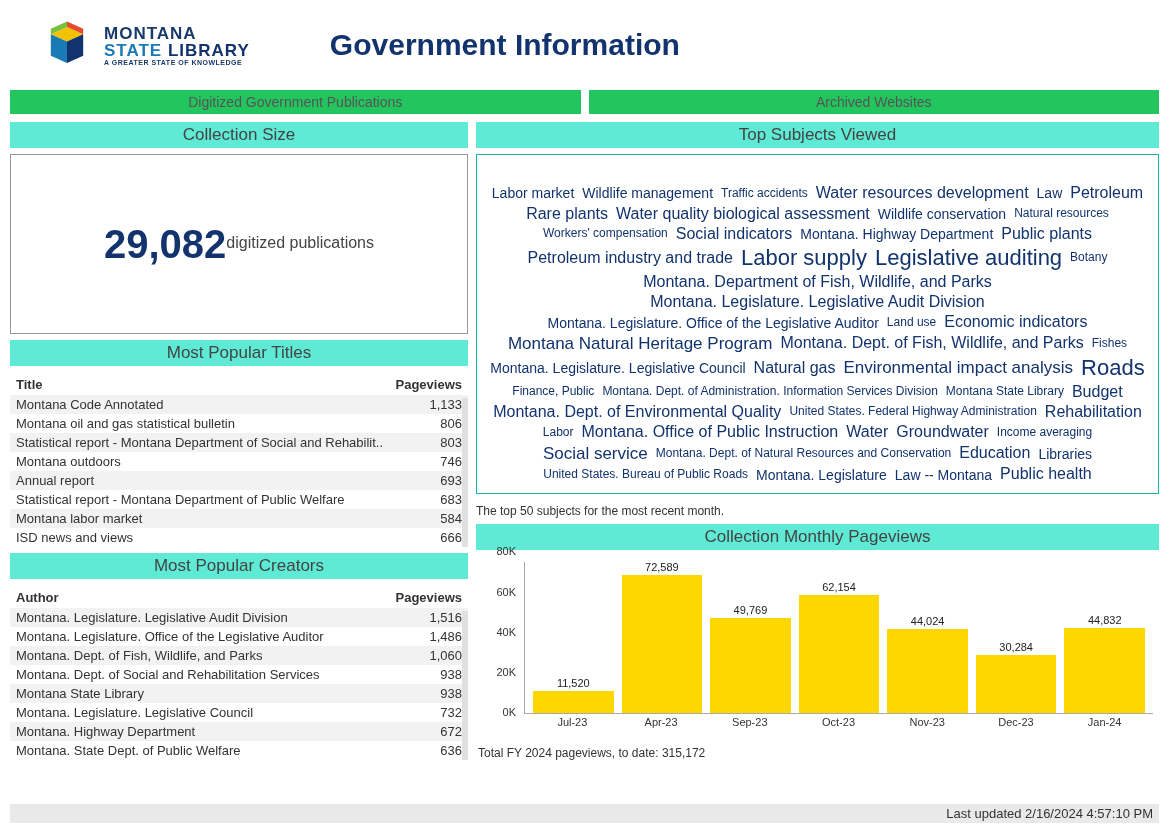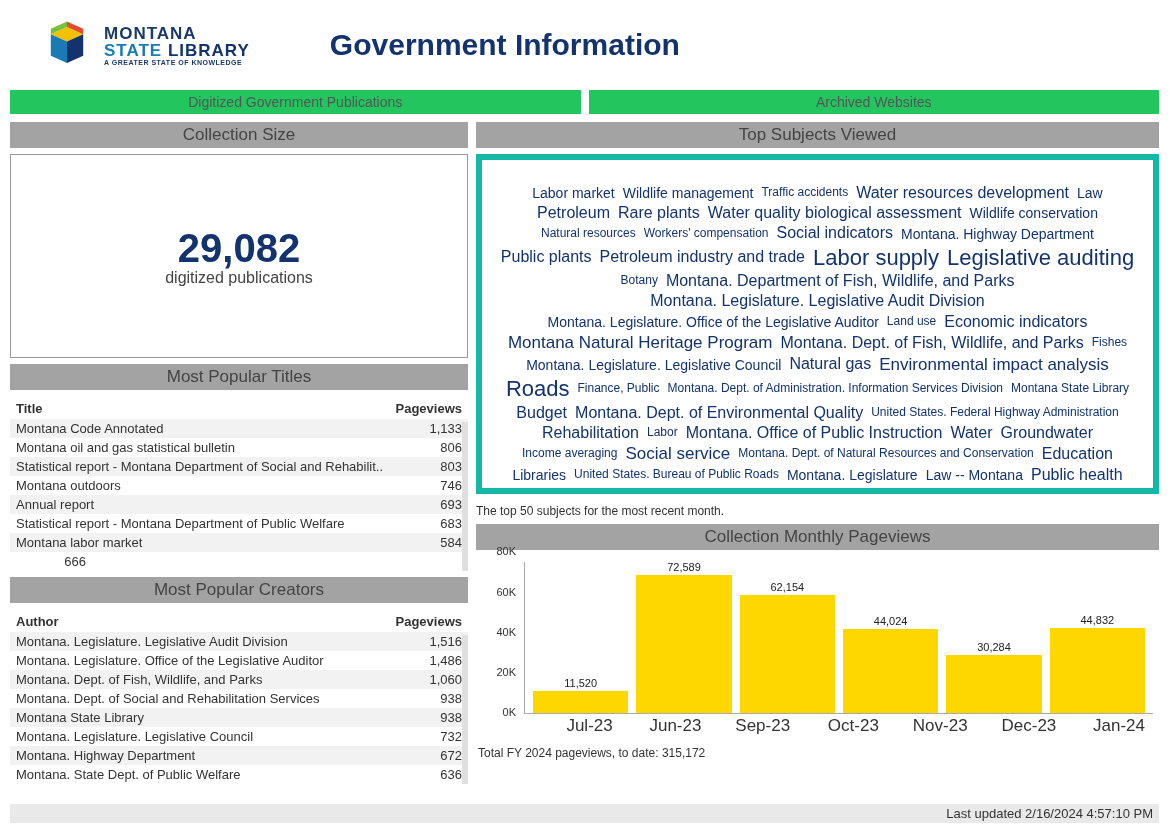--- a/index.html
+++ b/index.html
@@ -50,44 +50,44 @@
     cursor: pointer;
   }
   .content {
     display: flex;
     gap: 8px;
     padding: 8px 10px 0 10px;
   }
   .left-col { width: 458px; display: flex; flex-direction: column; gap: 6px; }
   .right-col { flex: 1; display: flex; flex-direction: column; gap: 6px; }
   .panel-header {
-    background: #a3a3a3;
+    background: #5eead4;
     text-align: center;
     font-size: 17px;
     color: #444;
     padding: 3px 0;
   }
   .size-box {
     border: 1px solid #999;
-    height: 204px;
-    display: flex;
-    flex-direction: column;
+    height: 180px;
+    display: flex;
+    flex-direction: row;
     justify-content: center;
     align-items: center;
   }
   .size-num { font-size: 40px; font-weight: 800; color: #12336e; }
   .size-label { font-size: 16px; color: #444; margin-top: -2px; }
   .table { width: 100%; font-size: 13px; margin-top: 2px; }
   .table .hdr { display: flex; font-weight: 600; padding: 3px 6px; }
   .table .row { display: flex; padding: 2px 6px; }
   .table .row:nth-child(odd) { background: #f2f2f2; }
   .table .c1 { flex: 1; white-space: nowrap; overflow: hidden; text-overflow: ellipsis; }
   .table .c2 { width: 70px; text-align: right; }
   .wordcloud-box {
-    border: 6px solid #14b8a6;
+    border: 1px solid #14b8a6;
     height: 340px;
     position: relative;
     overflow: hidden;
   }
   .wordcloud-inner {
     position: absolute;
     inset: 0;
     padding: 30px 10px 10px 10px;
     display: flex;
     flex-wrap: wrap;
@@ -108,21 +108,21 @@
     height: 180px;
     padding: 6px 6px 0 48px;
   }
   .y-axis { position: absolute; left: 0; top: 0; bottom: 24px; width: 44px; }
   .y-tick { position: absolute; right: 4px; font-size: 11px; color: #333; transform: translateY(-50%); }
   .plot { position: relative; height: 152px; border-left: 1px solid #aaa; border-bottom: 1px solid #aaa; display: flex; align-items: flex-end; gap: 8px; padding: 0 8px; }
   .bar-wrap { flex: 1; display: flex; flex-direction: column; align-items: center; }
   .bar-label { font-size: 11px; color: #222; margin-bottom: 2px; }
   .bar { width: 100%; background: #ffd700; }
   .x-labels { display: flex; gap: 8px; padding: 2px 8px 0 8px; }
-  .x-lbl { flex: 1; text-align: right; font-size: 17px; color: #333; }
+  .x-lbl { flex: 1; text-align: center; font-size: 11px; color: #333; }
   .chart-caption { font-size: 12px; color: #333; margin-top: 4px; padding-left: 2px; }
   .footer {
     position: absolute;
     bottom: 4px;
     left: 10px;
     right: 10px;
     background: #e9e9e9;
     text-align: right;
     font-size: 13px;
     padding: 2px 6px;
@@ -194,20 +194,21 @@
           </div>
           <div class="row">
             <div class="c1">Statistical report - Montana Department of Public Welfare</div>
             <div class="c2">683</div>
           </div>
           <div class="row">
             <div class="c1">Montana labor market</div>
             <div class="c2">584</div>
           </div>
           <div class="row">
+            <div class="c1">ISD news and views</div>
             <div class="c2">666</div>
           </div>
         </div>
     </div>
 
     <div class="panel-header">Most Popular Creators</div>
     <div class="table" style="position:relative">
       <div class="scroll-hint"></div>
       <div class="hdr">
         <div class="c1">Author</div>
@@ -320,39 +321,43 @@
       <div class="plot" id="plot">
           <div class="bar-wrap">
             <div class="bar-label">11,520</div>
             <div class="bar" style="height: 21.888px;"></div>
           </div>
           <div class="bar-wrap">
             <div class="bar-label">72,589</div>
             <div class="bar" style="height: 137.919px;"></div>
           </div>
           <div class="bar-wrap">
+            <div class="bar-label">49,769</div>
+            <div class="bar" style="height: 94.5611px;"></div>
+          </div>
+          <div class="bar-wrap">
             <div class="bar-label">62,154</div>
             <div class="bar" style="height: 118.093px;"></div>
           </div>
           <div class="bar-wrap">
             <div class="bar-label">44,024</div>
             <div class="bar" style="height: 83.6456px;"></div>
           </div>
           <div class="bar-wrap">
             <div class="bar-label">30,284</div>
             <div class="bar" style="height: 57.5396px;"></div>
           </div>
           <div class="bar-wrap">
             <div class="bar-label">44,832</div>
             <div class="bar" style="height: 85.1808px;"></div>
           </div>
         </div>
       <div class="x-labels" id="x-labels">
           <div class="x-lbl">Jul-23</div>
-          <div class="x-lbl">Jun-23</div>
+          <div class="x-lbl">Apr-23</div>
           <div class="x-lbl">Sep-23</div>
           <div class="x-lbl">Oct-23</div>
           <div class="x-lbl">Nov-23</div>
           <div class="x-lbl">Dec-23</div>
           <div class="x-lbl">Jan-24</div>
         </div>
     </div>
     <div class="chart-caption">Total FY 2024 pageviews, to date: 315,172</div>
   </div>
 </div>

